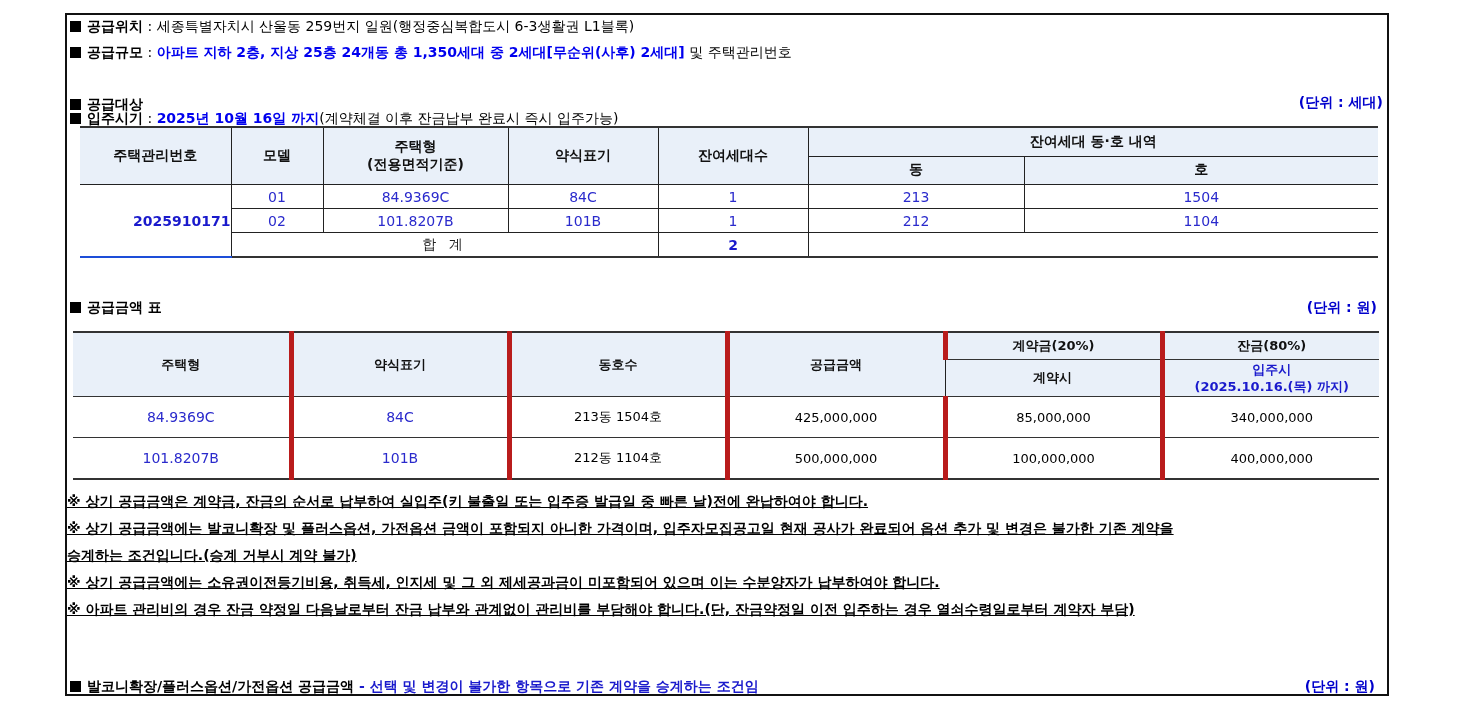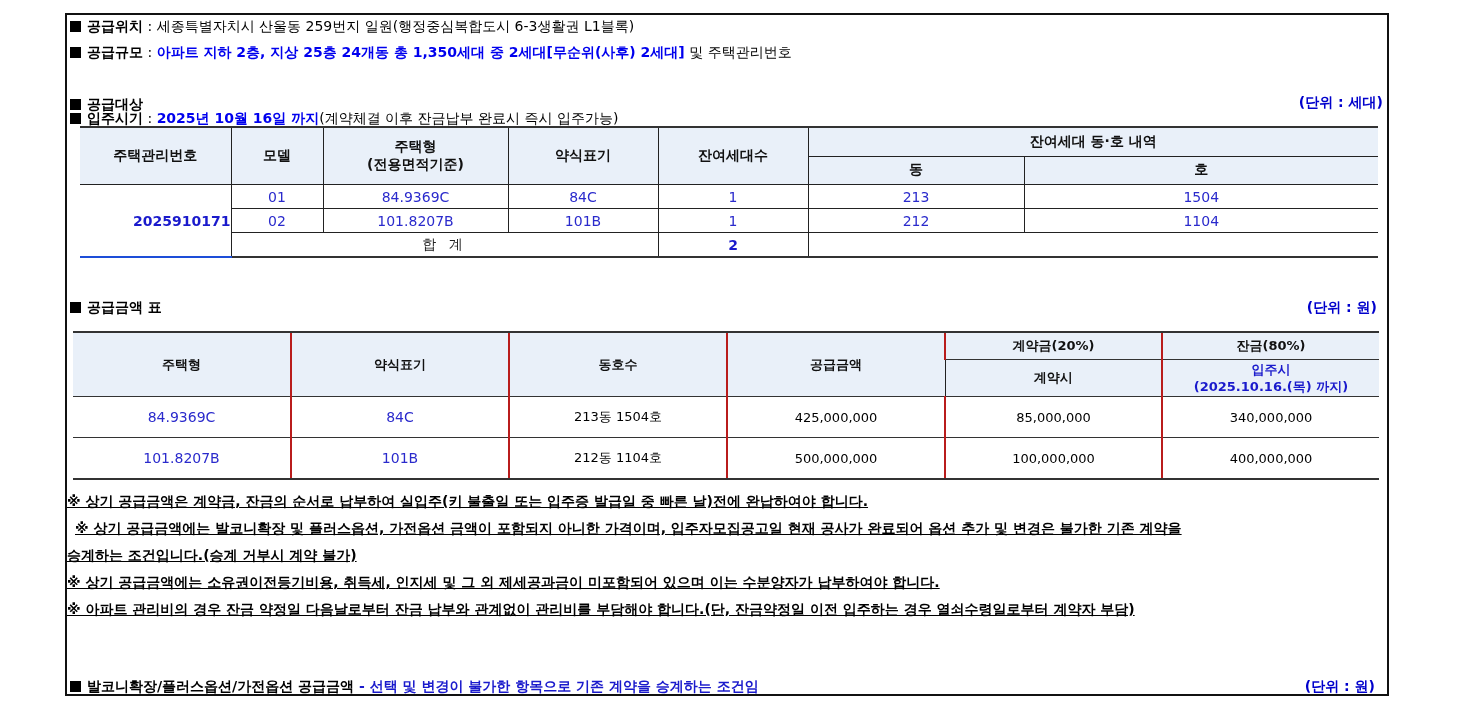--- a/index.html
+++ b/index.html
@@ -16,21 +16,21 @@
   .t1 th{background:#e9f0f9;font-weight:bold;color:#111;}
   .t1 tr.top th{border-top:2px solid #333;}
   .t1 td,.t1 th{border-left:1px solid #222;border-right:1px solid #222;border-bottom:1px solid #222;}
   .t1 tr > *:first-child{border-left:none;}
   .t1 tr > *:last-child{border-right:none;}
   .t1 td{color:#2a2acc;height:23px;}
   .t1 tr.last td{border-bottom:2px solid #333;}
   .t2{left:6px;top:316px;width:1306px;font-size:13px;}
   .t2 th{background:#e9f0f9;font-weight:bold;color:#111;}
   .t2 tr.top th{border-top:2px solid #333;}
-  .t2 td,.t2 th{border-left:2px solid #b91c1c;border-right:1px solid #222;border-bottom:1px solid #333;}
+  .t2 td,.t2 th{border-left:5px solid #b91c1c;border-right:1px solid #222;border-bottom:1px solid #333;}
   .t2 tr > *:first-child{border-left:none;}
   .t2 tr > *:last-child{border-right:none;}
   .t2 td{height:40px;color:#000000;}
   .t2 tr.last td{border-bottom:2px solid #333;}
   .t2 td.bl{color:#2a2acc;font-size:14px;}
   .note{position:absolute;left:0px;font-size:14px;font-weight:bold;white-space:nowrap;line-height:20px;text-decoration:underline;}
   .bottom-sec{position:absolute;left:3px;top:663px;font-size:14px;font-weight:bold;white-space:nowrap;}
 </style>
 </head>
 <body>
@@ -139,21 +139,21 @@
       <td class="bl">101B</td>
       <td>212동 1104호</td>
       <td>500,000,000</td>
       <td>100,000,000</td>
       <td>400,000,000</td>
     </tr>
   </tbody>
     </table>
 
   <div class="note" style="top:476px;">※ 상기 공급금액은 계약금, 잔금의 순서로 납부하여 실입주(키 불출일 또는 입주증 발급일 중 빠른 날)전에 완납하여야 합니다.</div>
-  <div class="note" style="top:503px;padding-left:8px;">※ 상기 공급금액에는 발코니확장 및 플러스옵션, 가전옵션 금액이 포함되지 아니한 가격이며, 입주자모집공고일 현재 공사가 완료되어 옵션 추가 및 변경은 불가한 기존 계약을</div>
+  <div class="note" style="top:503px;">※ 상기 공급금액에는 발코니확장 및 플러스옵션, 가전옵션 금액이 포함되지 아니한 가격이며, 입주자모집공고일 현재 공사가 완료되어 옵션 추가 및 변경은 불가한 기존 계약을</div>
   <div class="note" style="top:530px;">승계하는 조건입니다.(승계 거부시 계약 불가)</div>
   <div class="note" style="top:557px;">※ 상기 공급금액에는 소유권이전등기비용, 취득세, 인지세 및 그 외 제세공과금이 미포함되어 있으며 이는 수분양자가 납부하여야 합니다.</div>
   <div class="note" style="top:584px;">※ 아파트 관리비의 경우 잔금 약정일 다음날로부터 잔금 납부와 관계없이 관리비를 부담해야 합니다.(단, 잔금약정일 이전 입주하는 경우 열쇠수령일로부터 계약자 부담)</div>
 
   <div class="bottom-sec">
     <span class="sq"></span><span>발코니확장/플러스옵션/가전옵션 공급금액</span> <span class="blue" style="color:#1a1acc;">- 선택 및 변경이 불가한 항목으로 기존 계약을 승계하는 조건임</span>
   </div>
   <div class="unit" style="top:663px;right:12px;">(단위 : 원)</div>
 
 </div>

